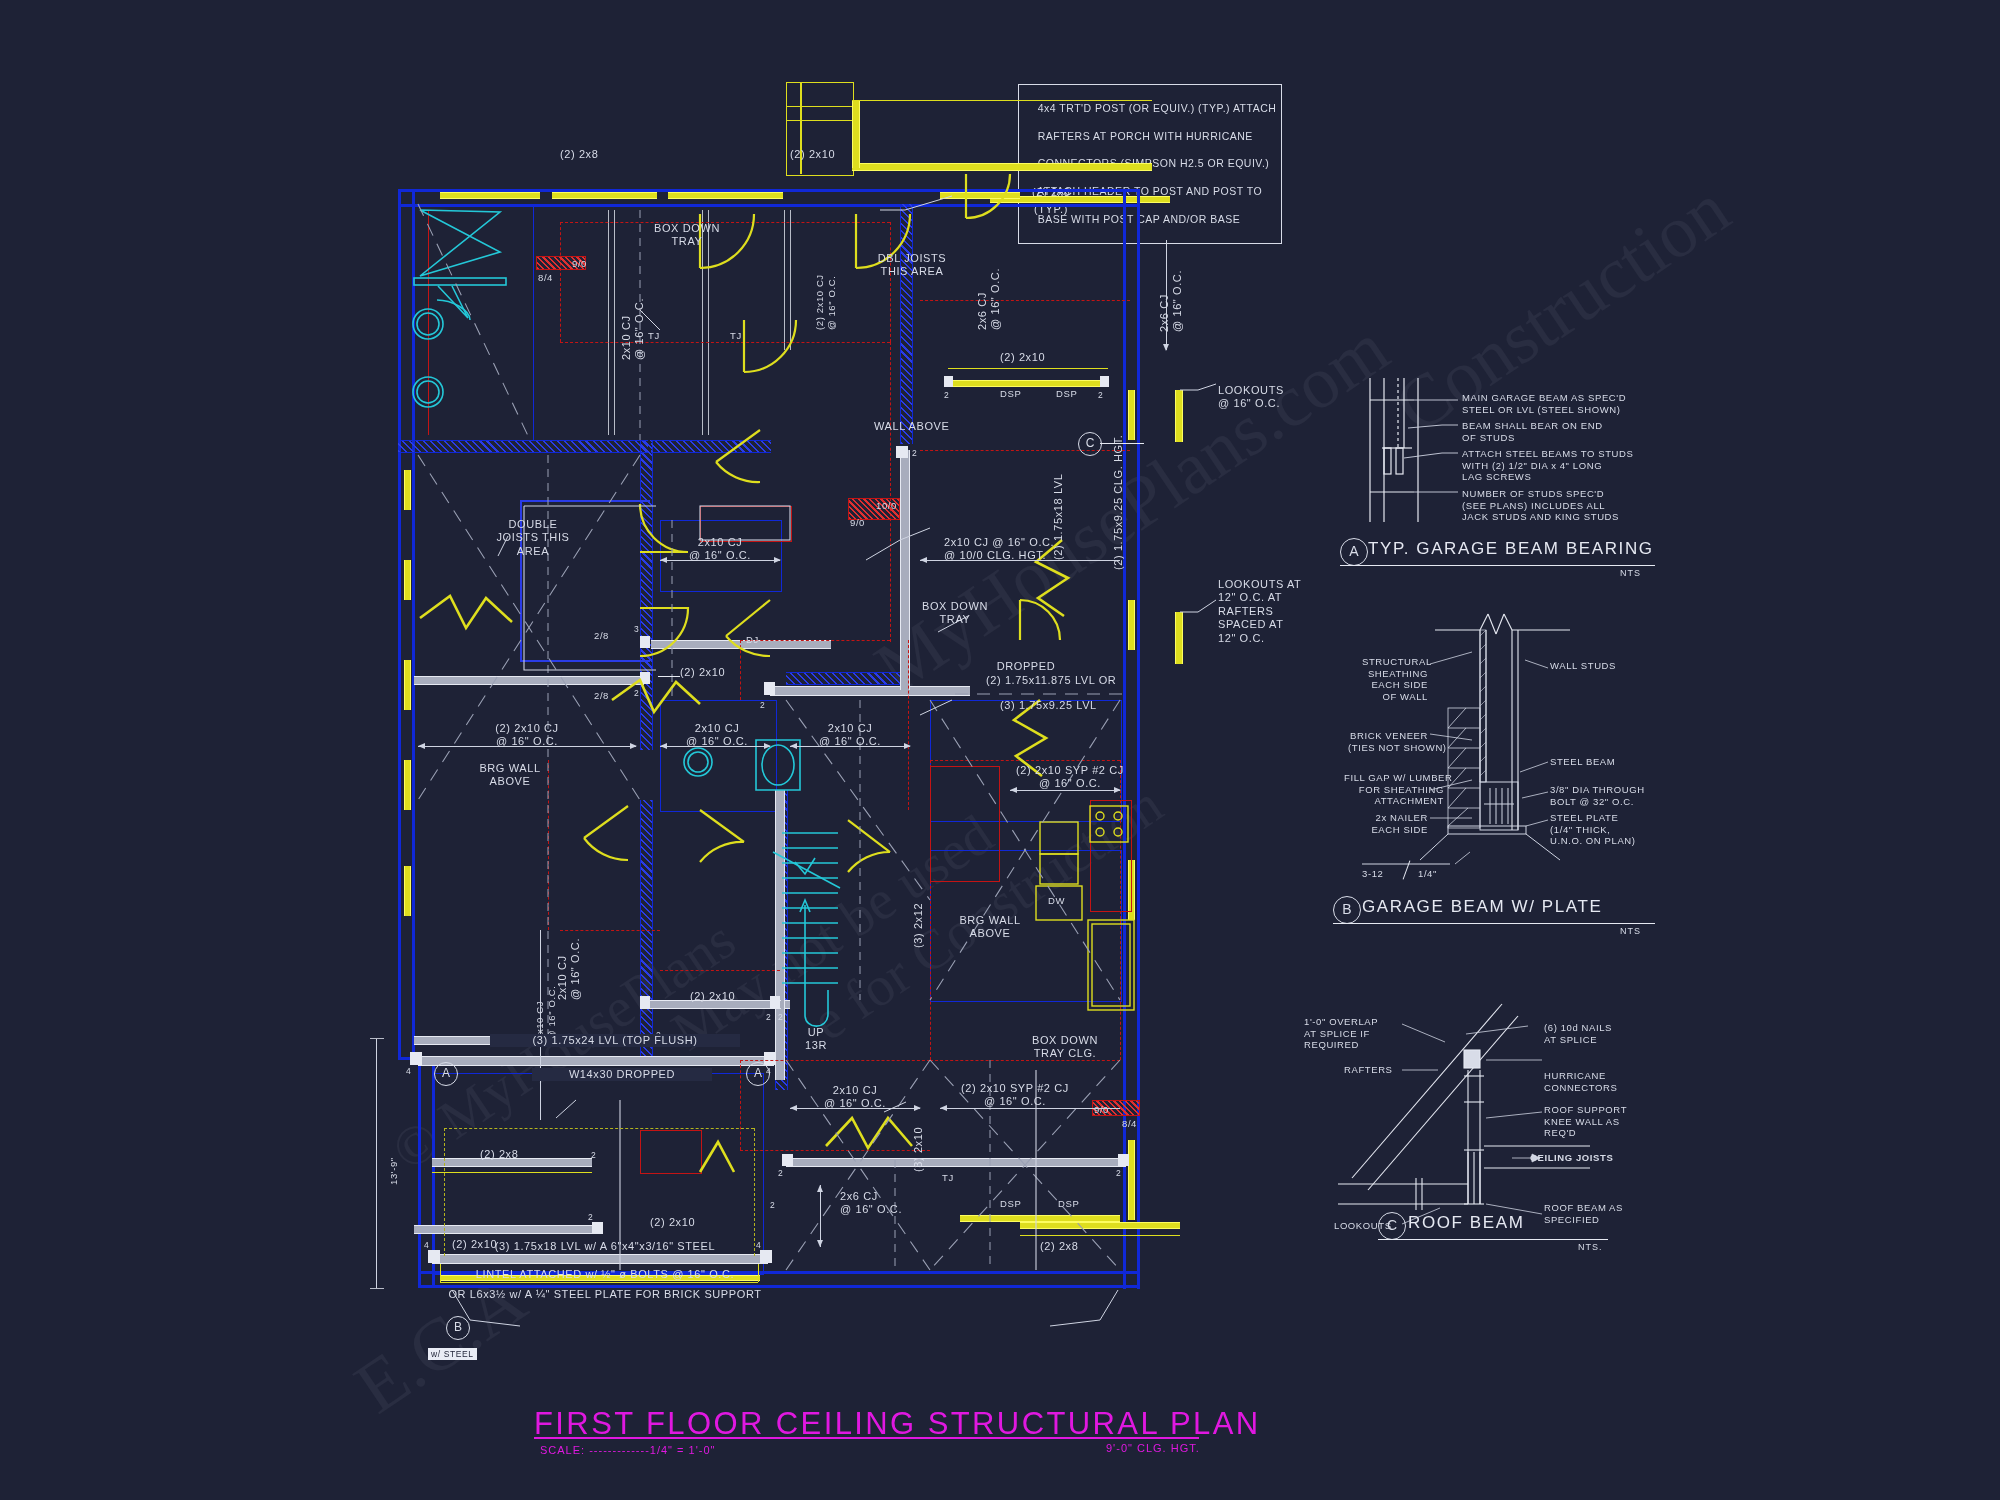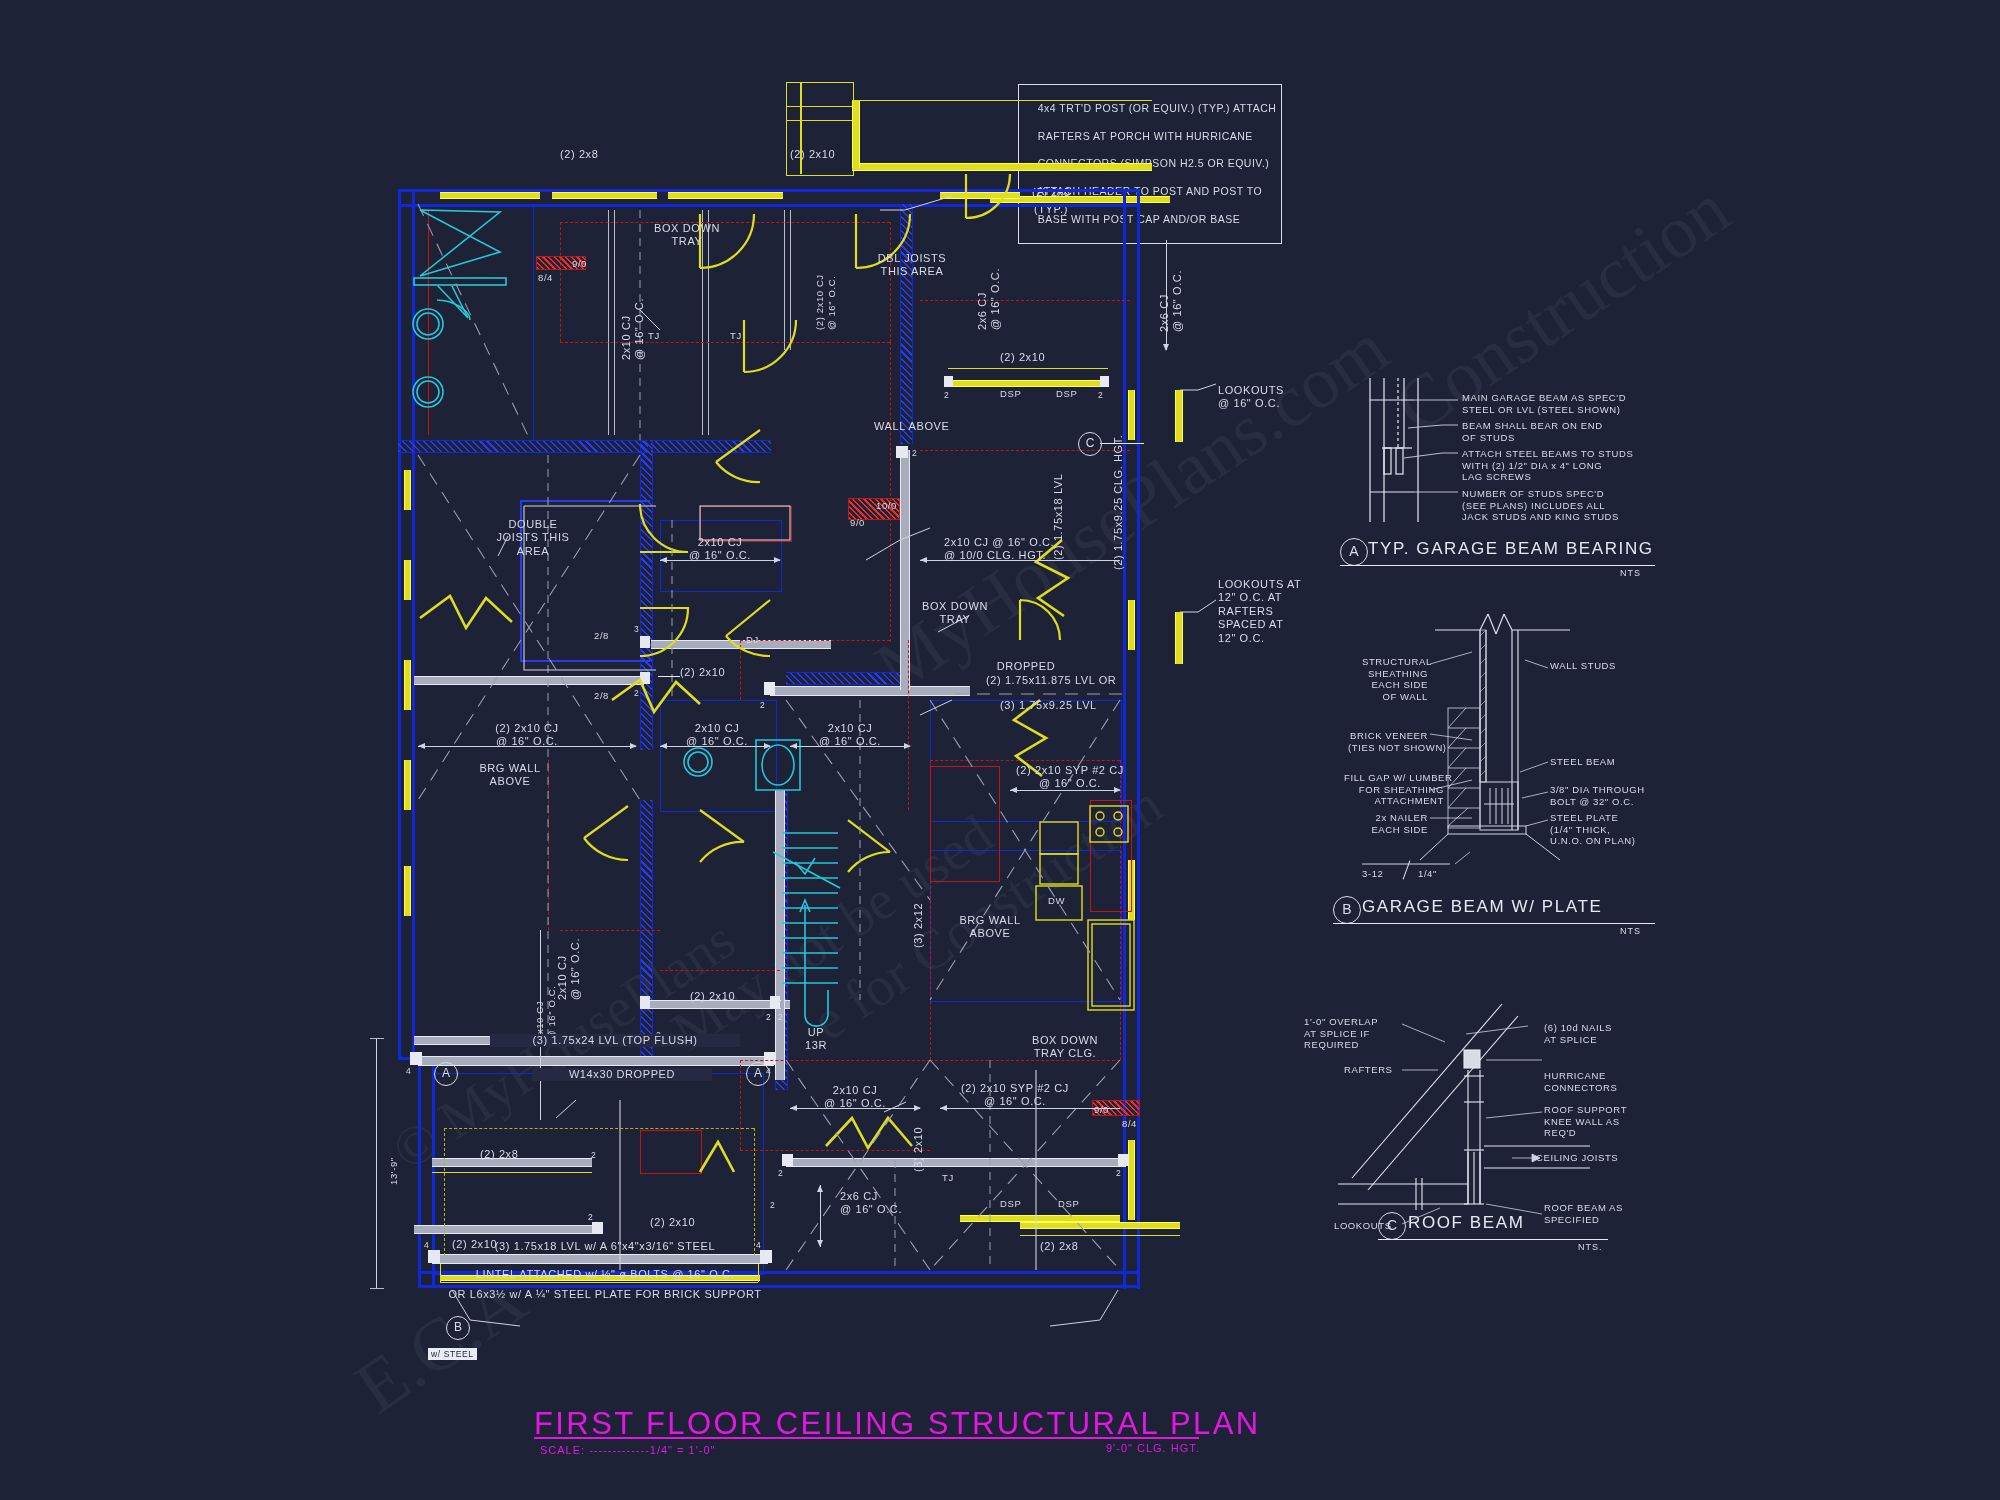--- a/index.html
+++ b/index.html
@@ -733,21 +733,21 @@
 REQUIRED</div>
     <div class="txt sm" style="left:54px;top:82px;">RAFTERS</div>
     <div class="txt sm" style="left:44px;top:238px;">LOOKOUTS</div>
     <div class="txt sm" style="left:254px;top:40px;">(6) 10d NAILS
 AT SPLICE</div>
     <div class="txt sm" style="left:254px;top:70px;margin-top:18px;">HURRICANE
 CONNECTORS</div>
     <div class="txt sm" style="left:254px;top:122px;">ROOF SUPPORT
 KNEE WALL AS
 REQ'D</div>
-    <div class="txt sm" style="left:246px;top:170px;">CEILING JOISTS</div>
+    <div class="txt sm" style="left:240px;top:170px;font-weight:bold;">CEILING JOISTS</div>
     <div class="txt sm" style="left:254px;top:220px;">ROOF BEAM AS
 SPECIFIED</div>
   </div>
   <div class="bubble big" style="left:1378px;top:1212px;">C</div>
   <div class="dettitle" style="left:1408px;top:1213px;">ROOF BEAM</div>
   <div class="detrule" style="left:1378px;top:1239px;width:230px;"></div>
   <div class="nts" style="left:1578px;top:1242px;">NTS.</div>
 
   <div id="plan-title" style="left:534px;top:1400px;margin-top:6px;">FIRST FLOOR CEILING STRUCTURAL PLAN</div>
   <div id="title-rule" style="left:534px;top:1437px;width:665px;"></div>

